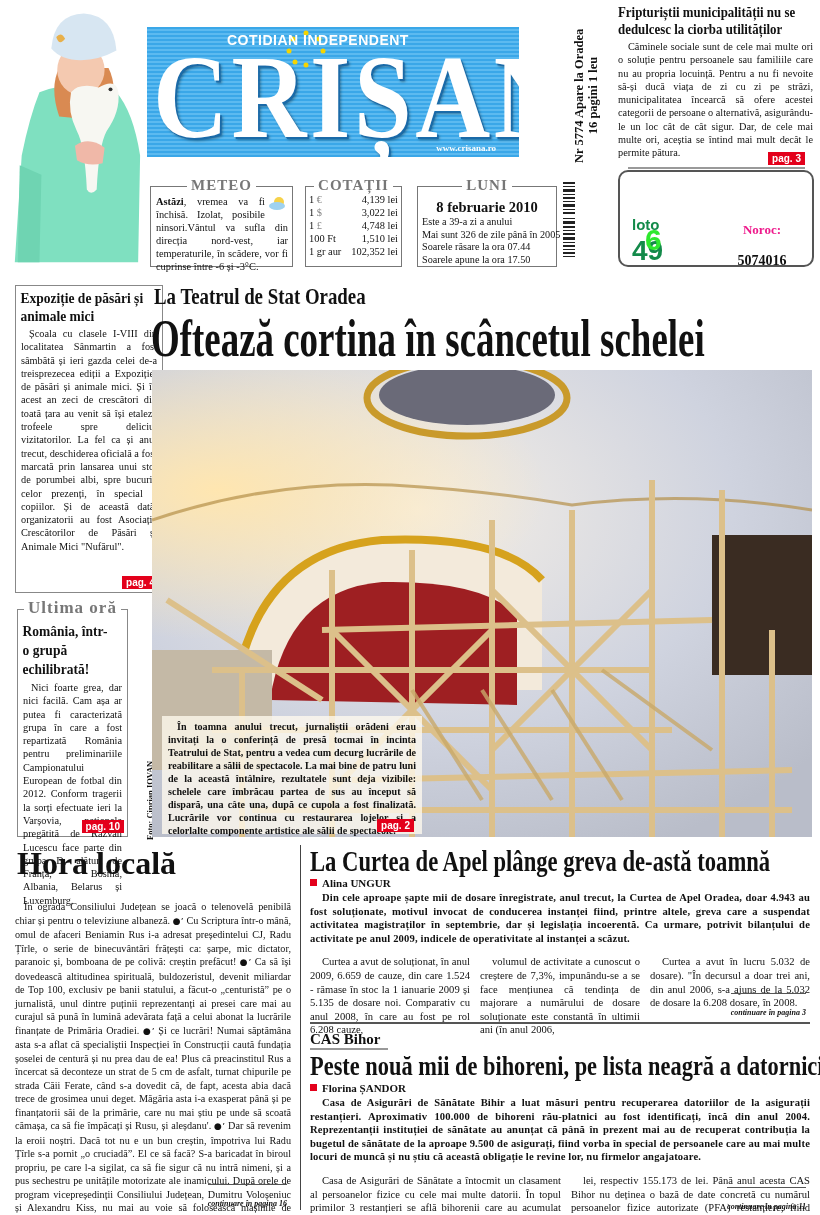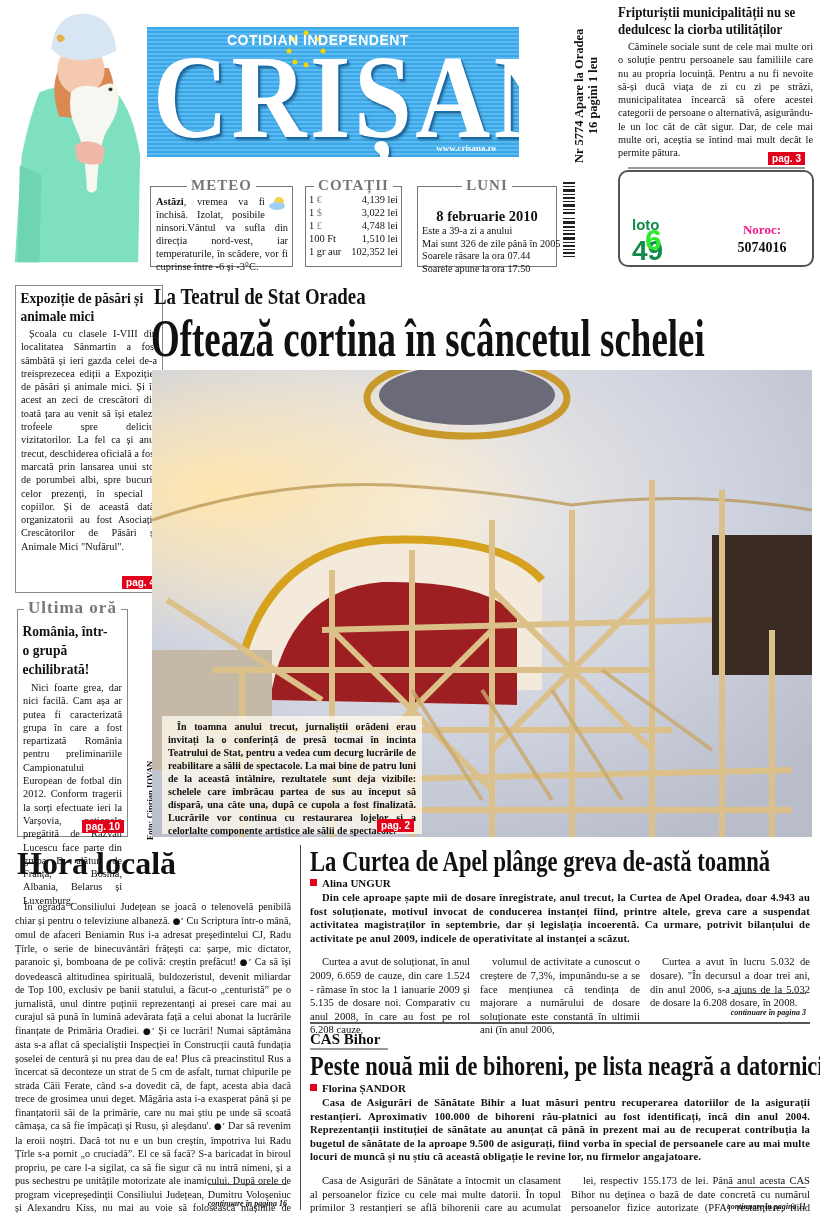--- a/index.html
+++ b/index.html
@@ -31,31 +31,31 @@
 #meteo{left:150px;top:186px;width:143px;height:81px}
 #meteo p{font-size:10.4px;line-height:13px;padding:8px 4px 0 5px;text-align:justify}
 #meteo p b{font-weight:bold}
 #meteo .sun{float:right;width:20px;height:16px;margin-left:3px}
 #cotatii{left:305px;top:186px;width:97px;height:81px}
 #cotatii table{width:100%;font-size:10.4px;line-height:13px;margin-top:6px;border-collapse:collapse}
 #cotatii td{padding:0 3px;white-space:nowrap}
 #cotatii td.v{text-align:right}
 #cotatii .cur{color:#888}
 #luni{left:417px;top:186px;width:140px;height:81px}
-#luni .date{text-align:center;font-weight:bold;font-size:14.5px;margin-top:21px}
+#luni .date{text-align:center;font-weight:bold;font-size:14.5px;margin-top:12px}
 #luni p{font-size:10.2px;line-height:12.6px;padding-left:4px;white-space:nowrap}
 #barcode{left:563px;top:178px;width:18px;height:90px}
 
 #loto{left:618px;top:170px;width:196px;height:97px;border:2px solid #555;border-radius:10px}
 #loto .balls{position:absolute;left:7px;top:7px;display:flex;gap:4px}
 #loto .ball{width:27px;height:27px;border-radius:50%;background:#8ee8f0;font-family:"Liberation Sans",sans-serif;font-weight:bold;font-size:15px;text-align:center;line-height:27px;transform:scaleX(.95)}
 #loto .lotologo{position:absolute;left:10px;top:44px;width:50px;height:46px}
 #loto .noroc{position:absolute;left:92px;top:50px;text-align:center;width:100px}
 #loto .noroc .lbl{color:#ee1a8c;font-weight:bold;font-size:13px}
-#loto .noroc .num{font-weight:bold;font-size:14px;margin-top:2px}
+#loto .noroc .num{font-weight:bold;font-size:14px;margin-top:15px}
 
 #expo{left:15px;top:285px;width:148px;height:308px;border:1px solid #888}
 #expo h3{font-size:15px;line-height:18px;font-weight:bold;padding:3px 4px 0 5px;transform:scaleX(.9);transform-origin:left}
 #expo p{font-size:10.3px;line-height:13.3px;text-align:justify;padding:2px 5px 0 5px;text-indent:8px}
 #expo .pag{position:absolute;right:3px;bottom:3px}
 #ultima{left:17px;top:609px;width:111px;height:228px;border:1px solid #888}
 #ultima .boxtitle{font-size:17px;top:-12px}
 #ultima h3{font-size:15px;line-height:19px;font-weight:bold;padding:12px 4px 0 5px;transform:scaleX(.9);transform-origin:left}
 #ultima p{font-size:10.3px;line-height:13.3px;text-align:justify;padding:2px 5px 0 5px;text-indent:8px}
 #ultima .pag{position:absolute;right:3px;bottom:3px}

